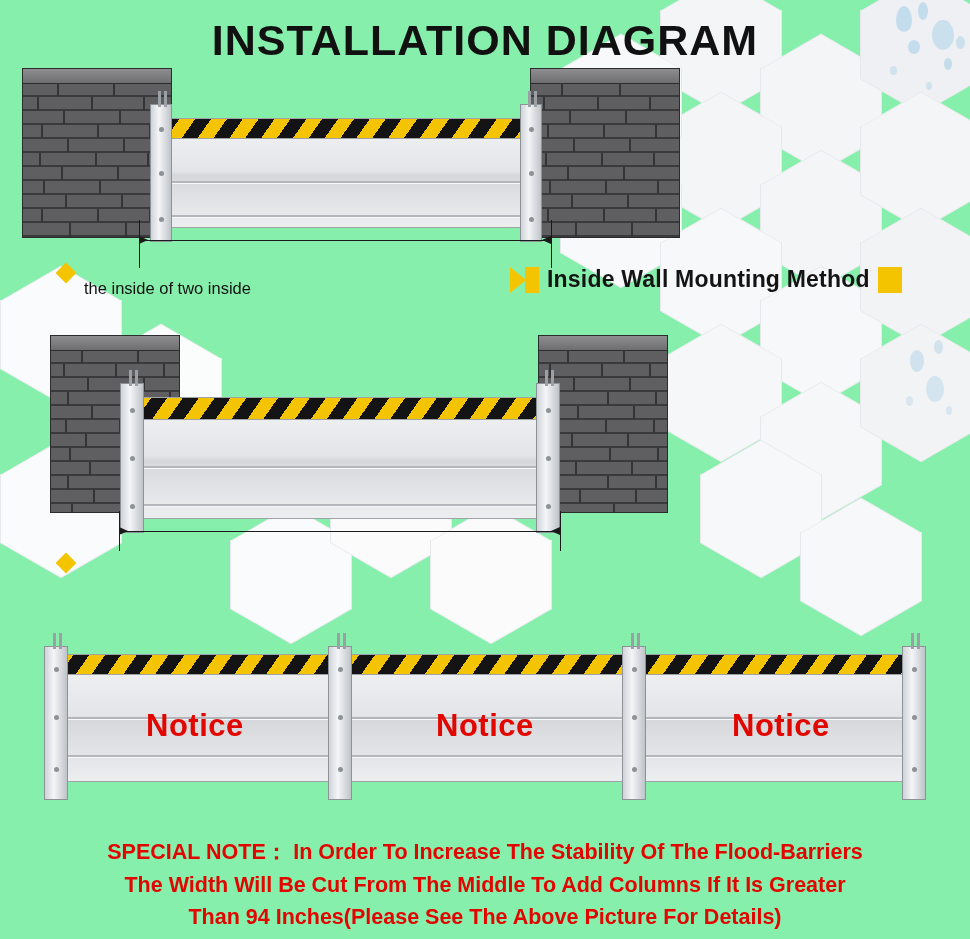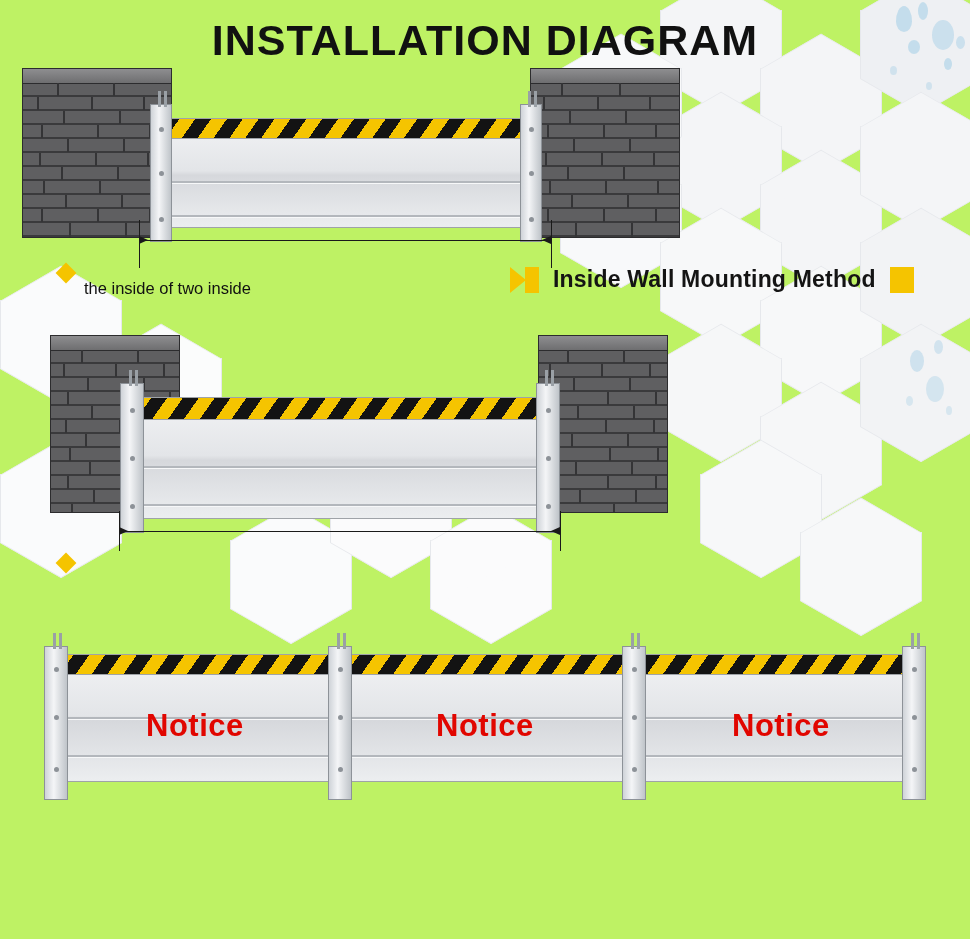--- a/index.html
+++ b/index.html
@@ -8,21 +8,21 @@
     background: #ffffff;
   }
   body {
     font-family: "Liberation Sans", sans-serif;
   }
   #page {
     position: relative;
     width: 970px;
     height: 939px;
     overflow: hidden;
-    background: #bef264;
+    background: #86efac;
   }
 
   
   .hex-bg {
     position: absolute;
     inset: 0;
     overflow: hidden;
     pointer-events: none;
   }
   .hex {
@@ -217,21 +217,21 @@
   }
   .banner .band-r {
     height: 26px;
     background: #f5c400;
     width: 24px;
   }
   .banner .label {
     font-size: 23px;
     font-weight: bold;
     color: #141414;
-    padding: 0 14px;
+    padding: 0 8px;
     white-space: nowrap;
     letter-spacing: .2px;
     text-align: right;
   }
 
   
   #long-barrier { position: absolute; z-index: 5; }
   .notice {
     position: absolute;
     color: #e10600;
@@ -554,14 +554,19 @@
       <div class="bolt" style="top:20px;"></div>
       <div class="bolt" style="top:68px;"></div>
       <div class="bolt" style="top:120px;"></div>
     </div>
 
     <div class="notice" style="left:106px; top:68px;">Notice</div>
     <div class="notice" style="left:396px; top:68px;">Notice</div>
     <div class="notice" style="left:692px; top:68px;">Notice</div>
   </div>
 
+  <div id="special-note">
+    <span class="line">SPECIAL NOTE：  In Order To Increase The Stability Of The Flood-Barriers</span>
+    <span class="line">The Width Will Be Cut From The Middle To Add Columns If It Is Greater</span>
+    <span class="line">Than 94 Inches(Please See The Above Picture For Details)</span>
+  </div>
 
 </div>
 
 </body></html>

